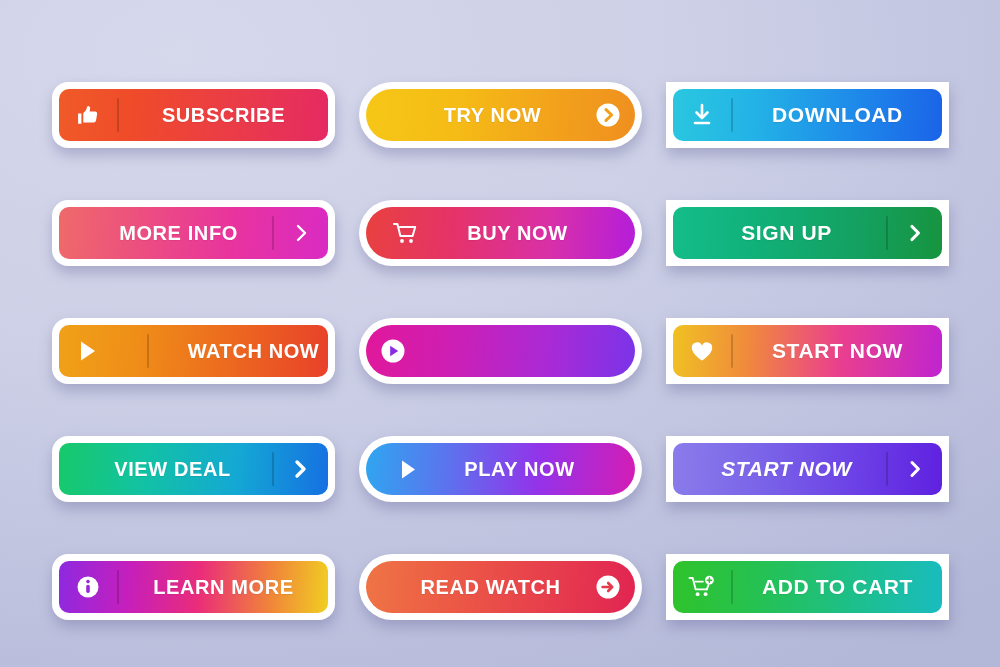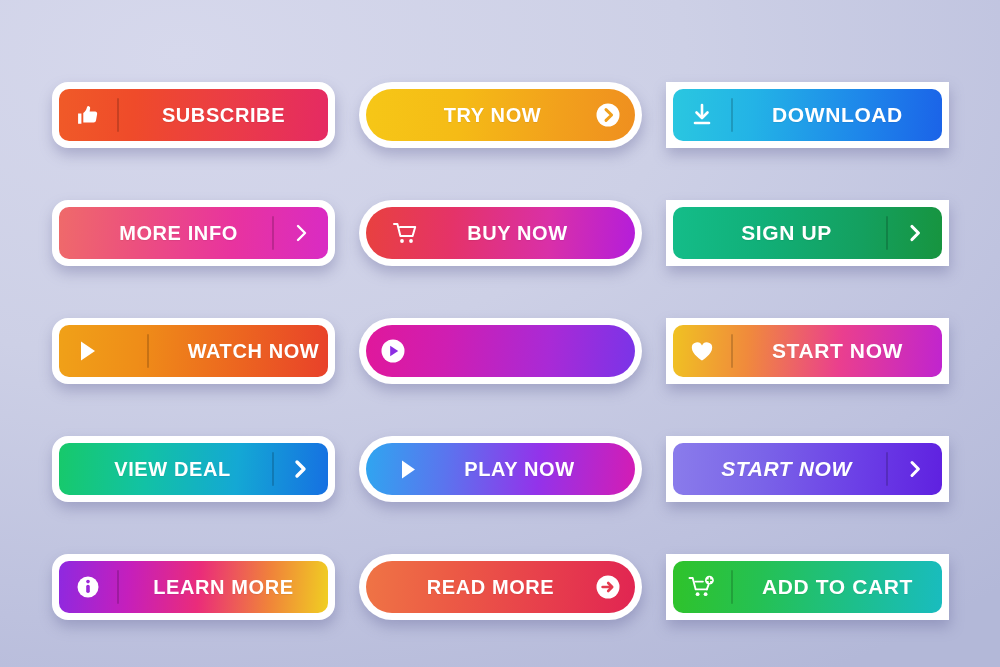--- a/index.html
+++ b/index.html
@@ -321,21 +321,21 @@
           </span>
           <span class="divider"></span>
           <span class="label">LEARN MORE</span>
         </div>
       </div>
     </div>
 
     <div class="cell">
       <div class="btn pill">
         <div class="face w-pill g-readmore">
-          <span class="label" style="padding-left:42px">READ MORE</span>
+          <span class="label" style="padding-left:42px">READ WATCH</span>
           <span class="tail">
             <svg width="26" height="26" viewBox="0 0 26 26">
               <circle cx="13" cy="13" r="11.5" fill="#ffffff"></circle>
               <path d="M7.6 13h9.2M13.2 9l4 4-4 4" fill="none" stroke="#e43a4e" stroke-width="2.6" stroke-linecap="round" stroke-linejoin="round"></path>
             </svg>
           </span>
         </div>
       </div>
     </div>
 

